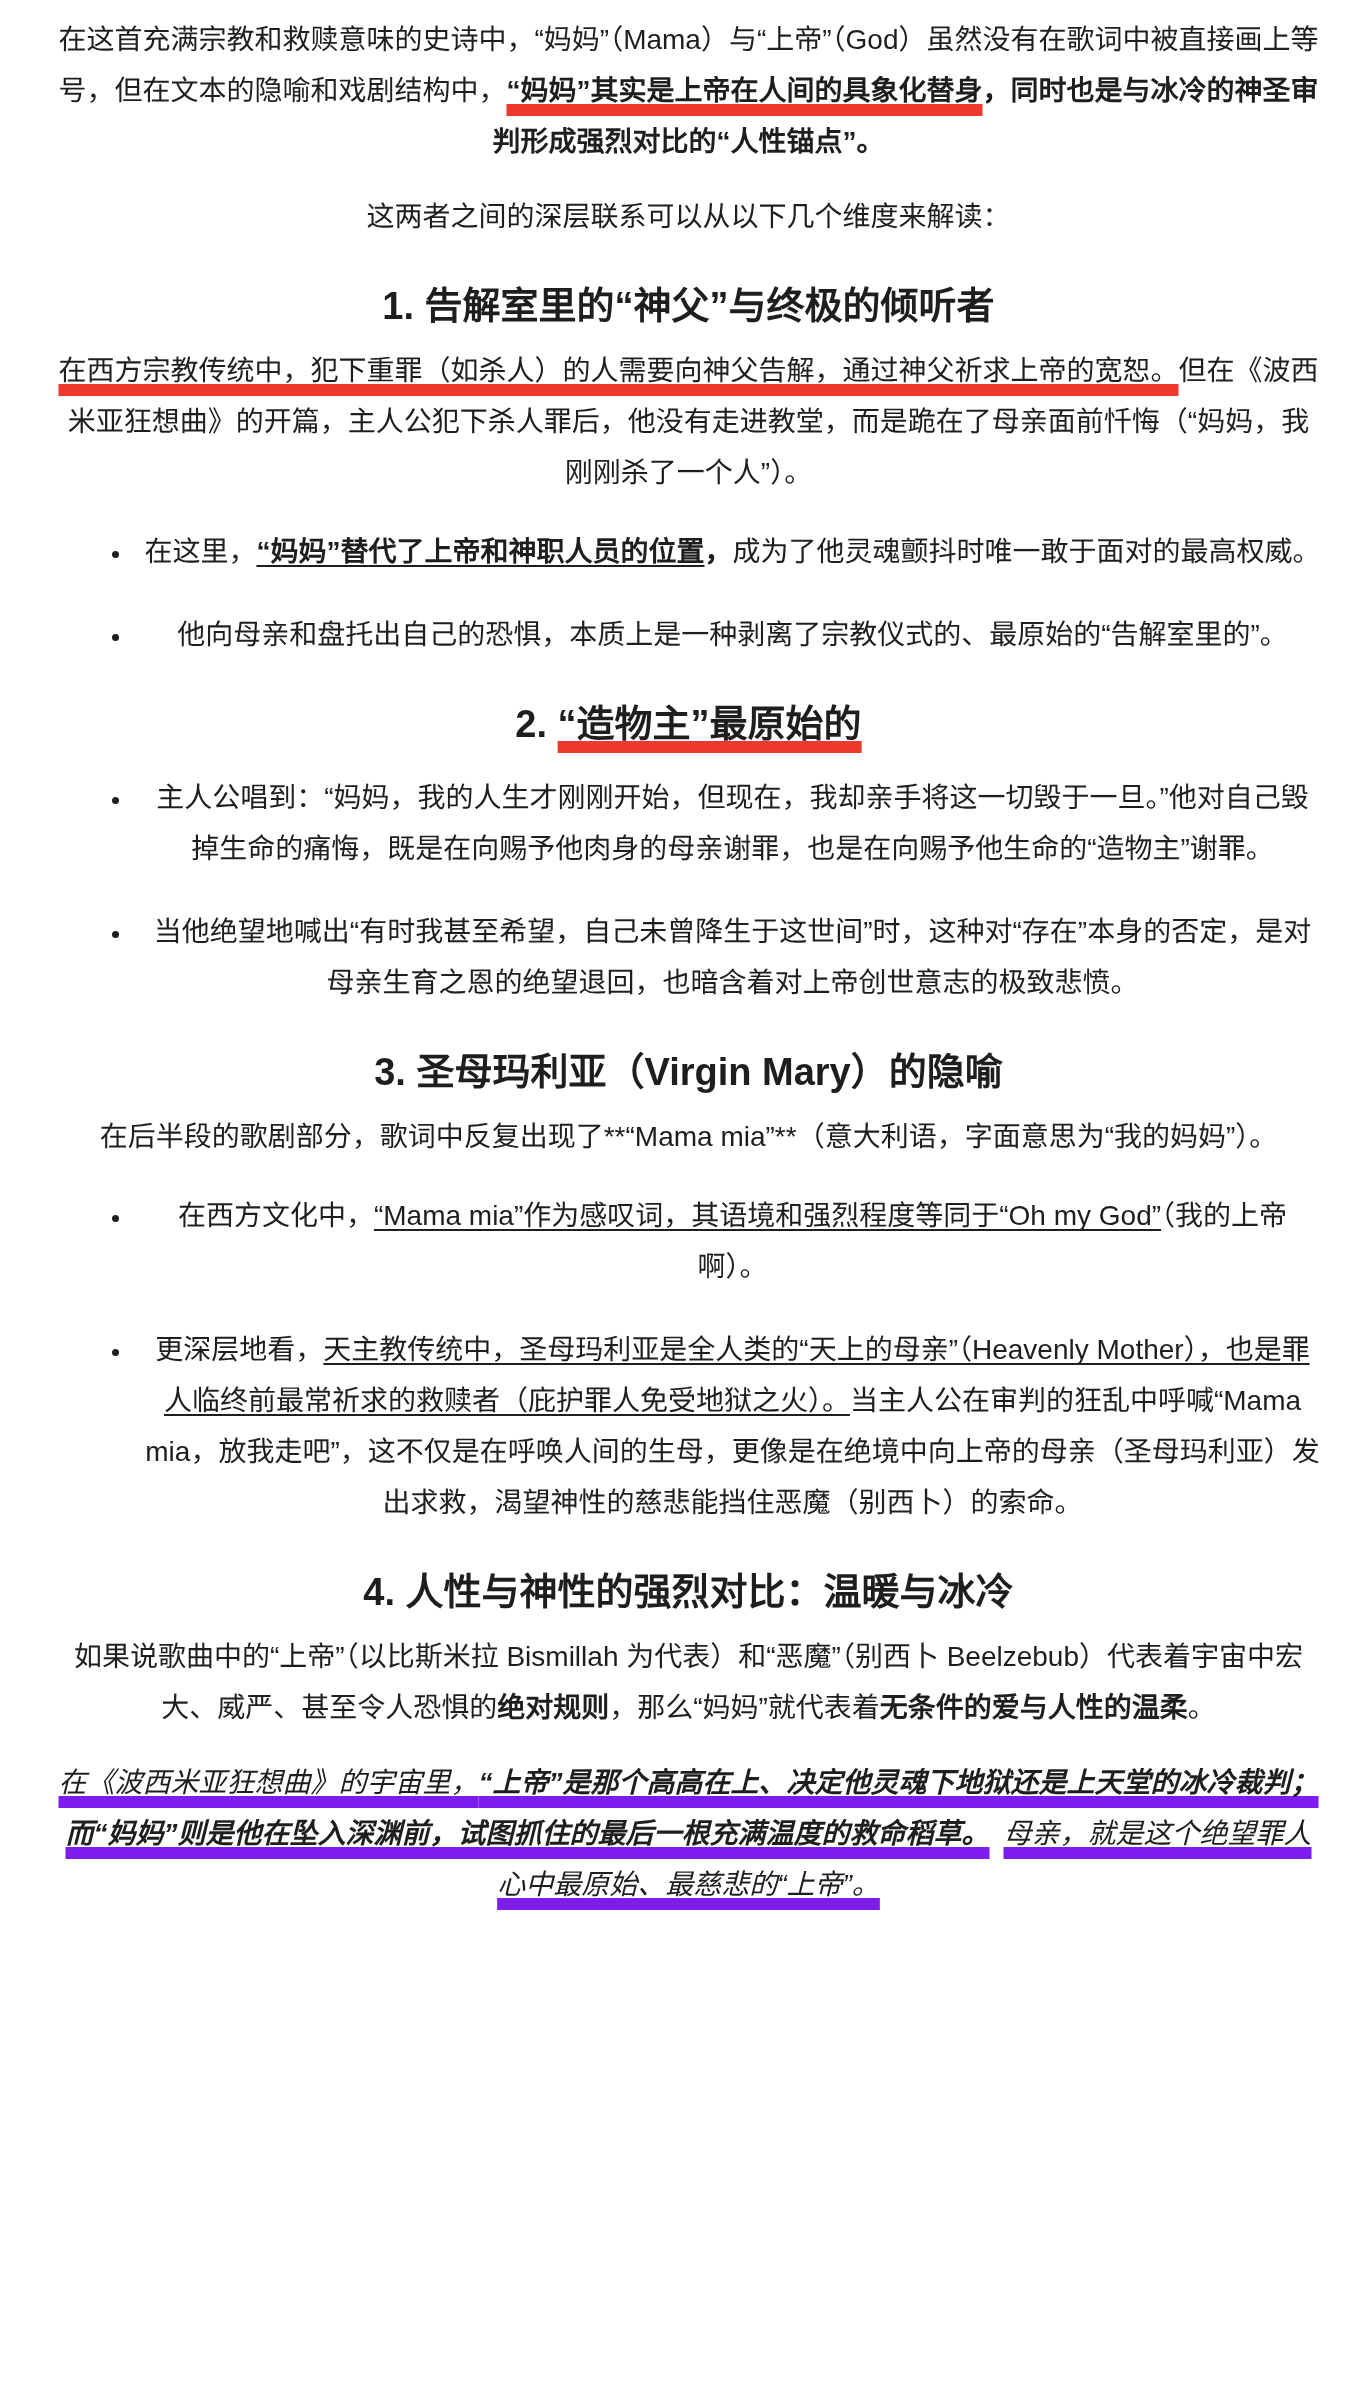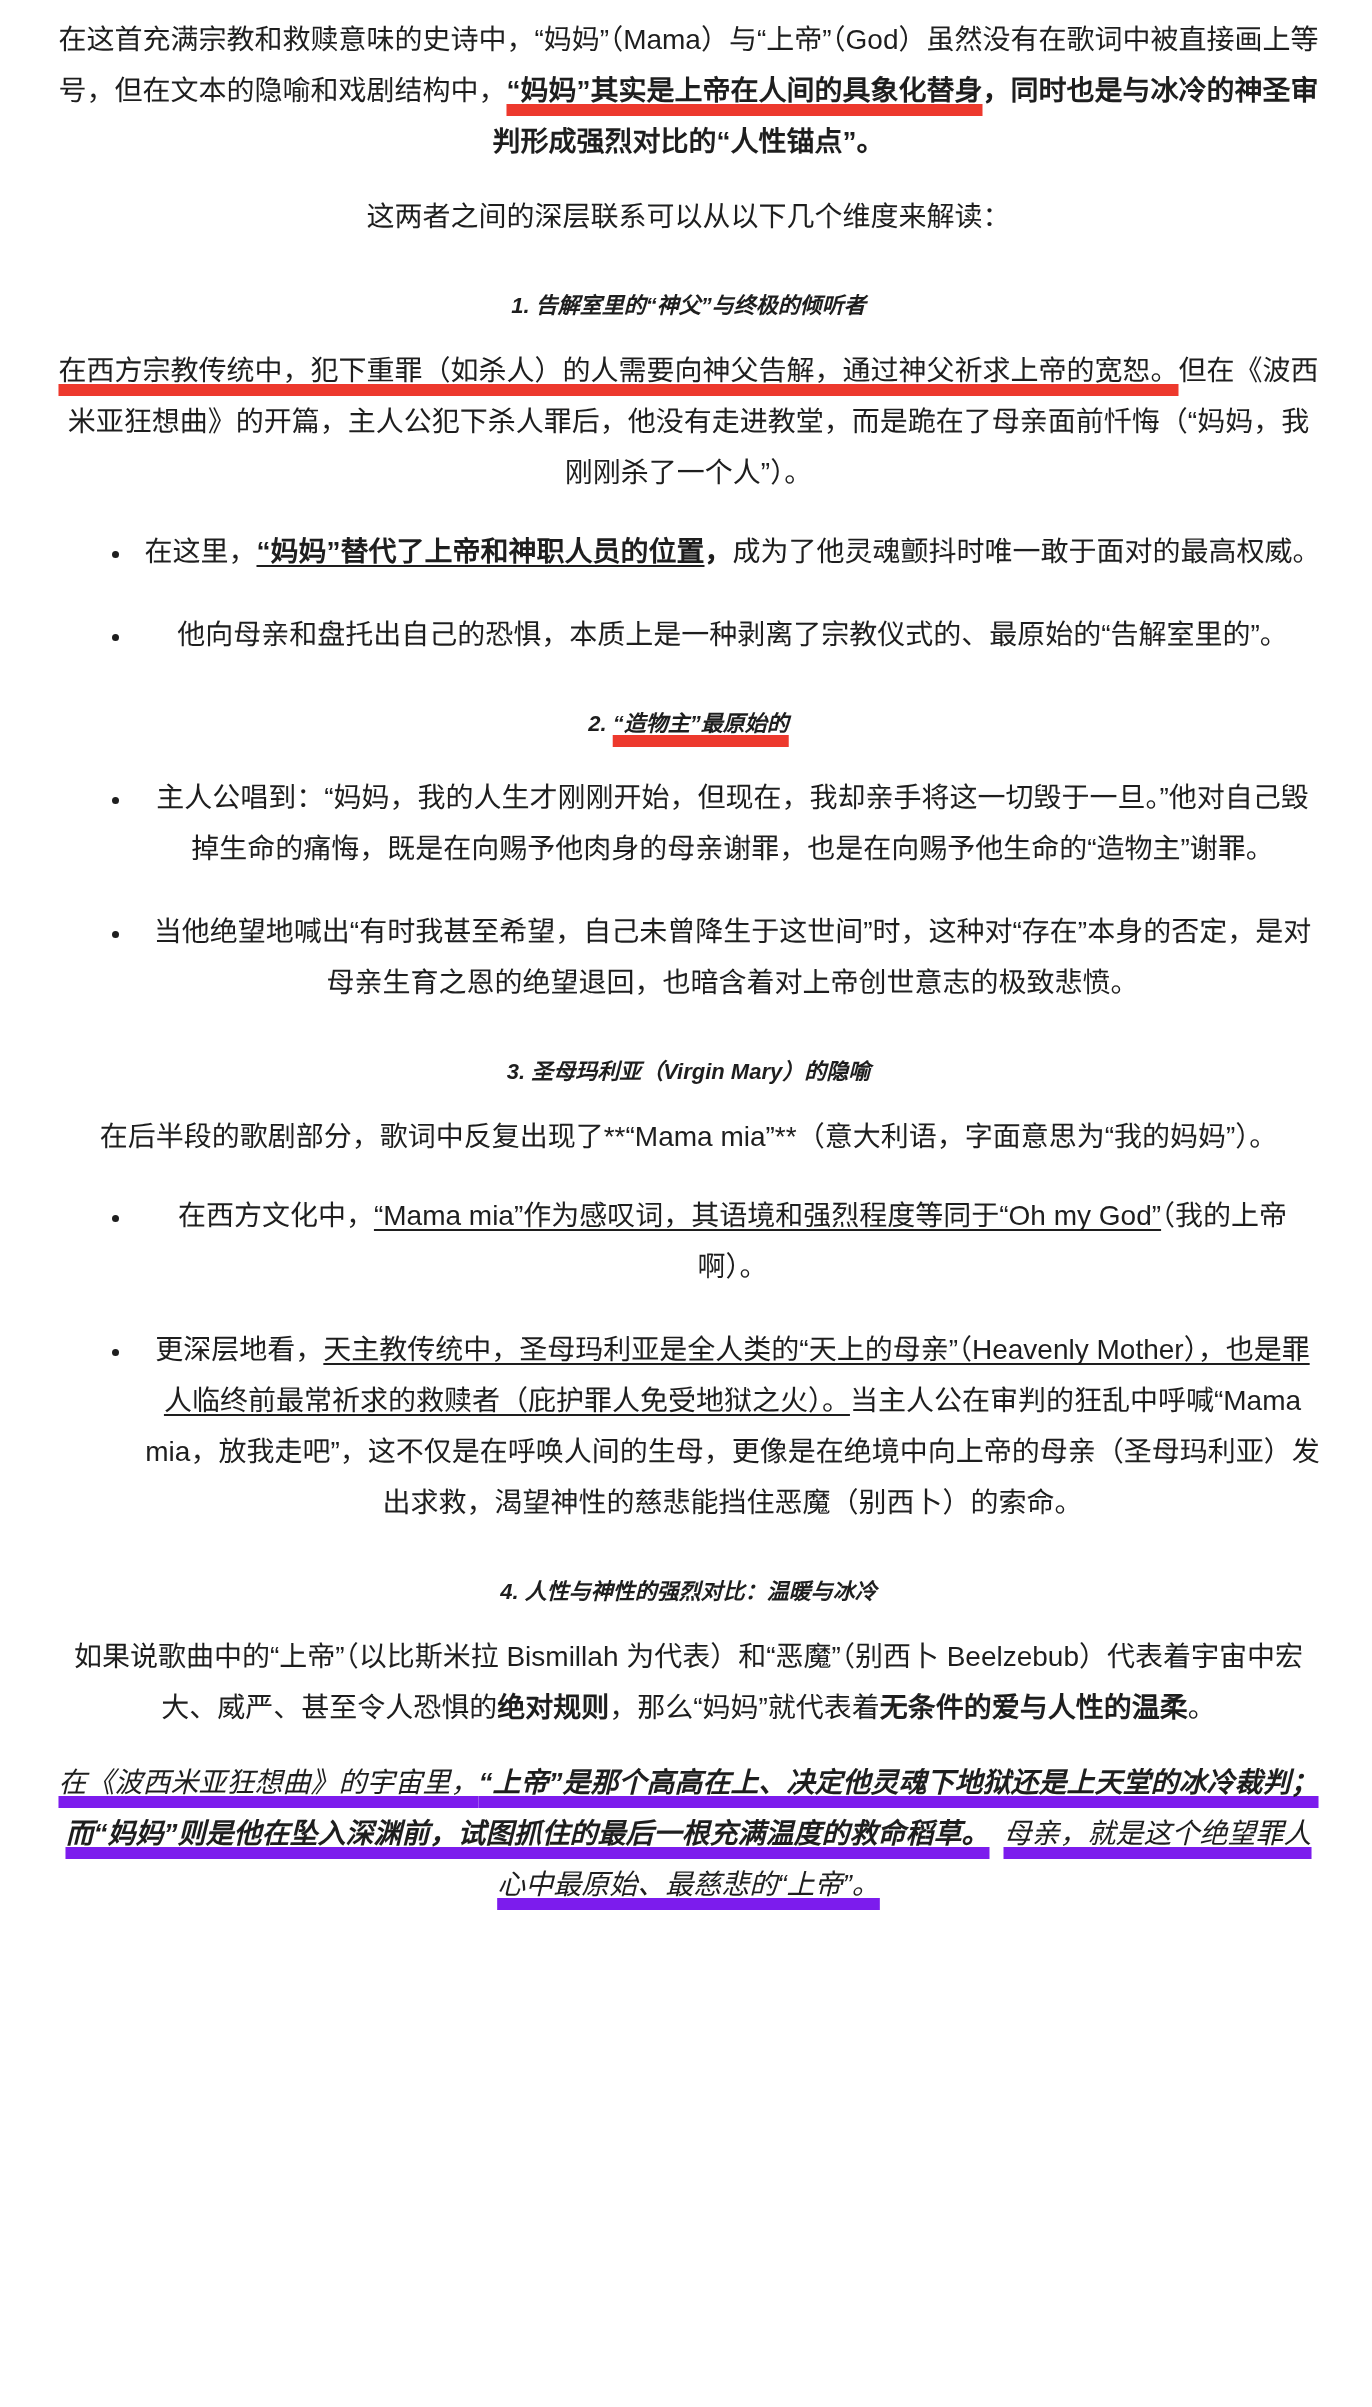--- a/index.html
+++ b/index.html
@@ -20,25 +20,24 @@
     font-family: "Liberation Sans", "DejaVu Sans", sans-serif;
     font-size: 28px;
     line-height: 51px;
   }
   article.doc {
     padding: 14px 50px 0 55px;
     text-align: center;
   }
   p { margin: 0 0 24px 0; }
   h3 {
-    font-size: 22px;
+    font-size: 38px;
     font-weight: 700;
     line-height: 40px;
     margin: 44px 0 19px 0;
-    font-style: italic;
   }
   ul {
     margin: 28px 0 28px 0;
     padding-left: 78px;
     list-style: disc outside;
   }
   li { margin-bottom: 32px; padding-left: 10px; }
   li:last-child { margin-bottom: 0; }
   li::marker { color: var(--ink); font-size: 24px; }
   strong, b { font-weight: 700; }

